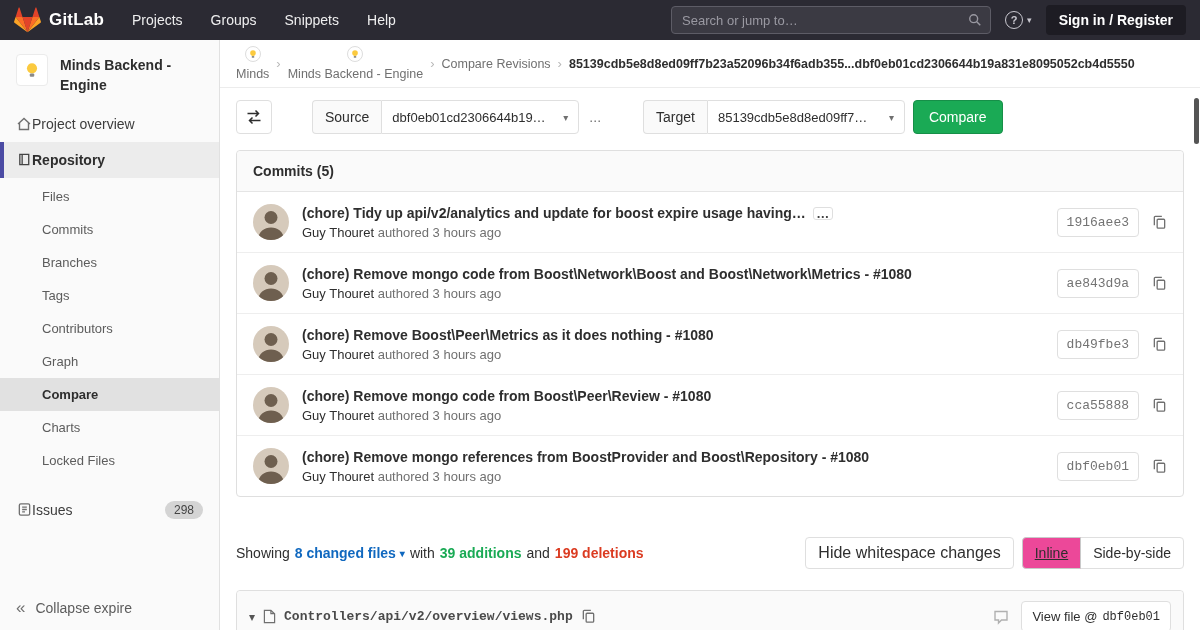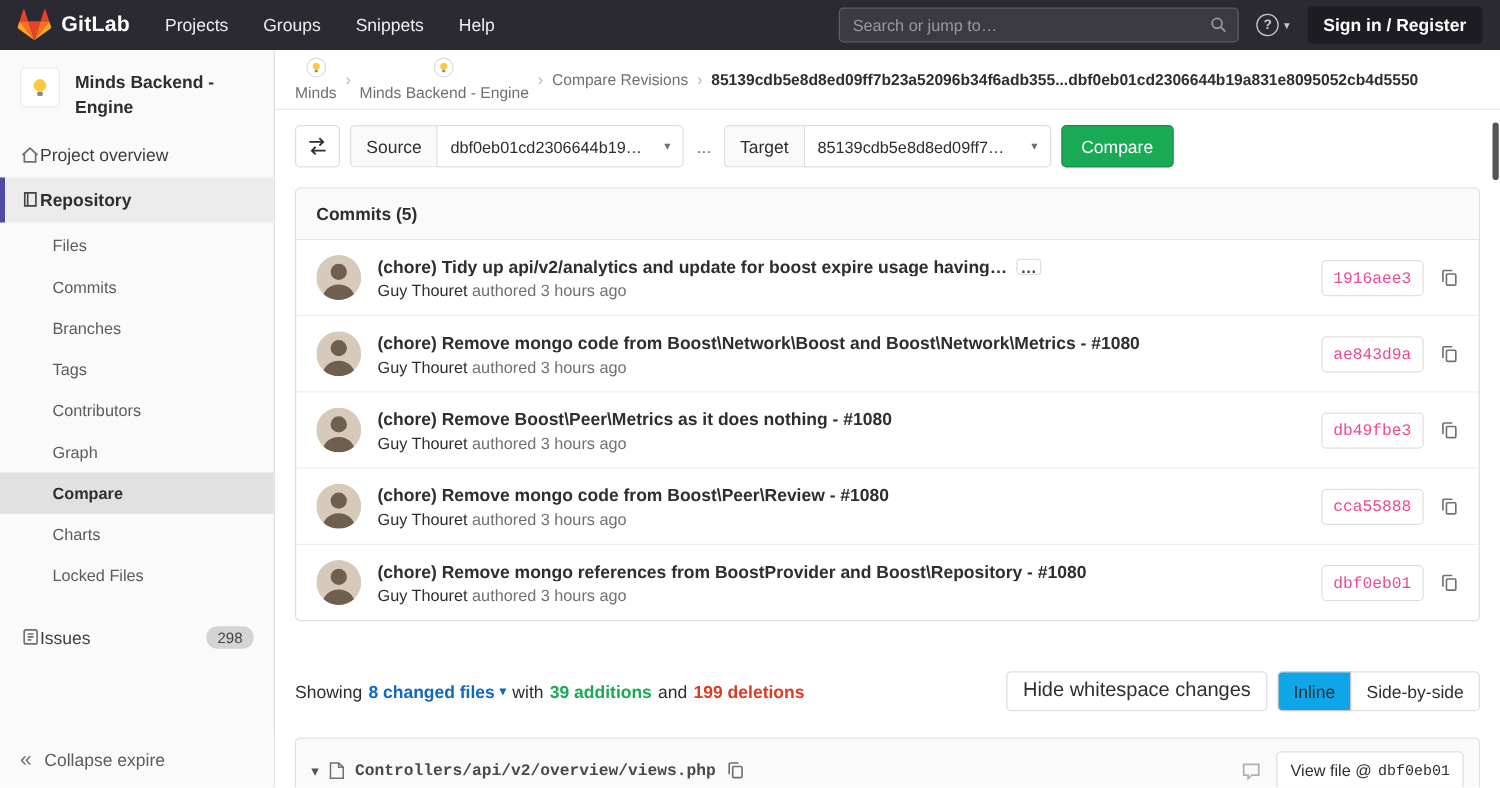--- a/index.html
+++ b/index.html
@@ -97,21 +97,21 @@
   
   .compare-form { display:flex; align-items:center; gap:8px; margin:12px 16px 0; }
   .swap-btn {
     width:36px; height:34px; border:1px solid #dfdfdf; background:#fff; border-radius:4px;
     display:flex; align-items:center; justify-content:center; cursor:pointer;
   }
   .input-group { display:flex; height:34px; }
   .ig-label {
     display:flex; align-items:center; padding:16px 12px; background:#fafafa;
     border:1px solid #dfdfdf; border-right:none; border-radius:4px 0 0 4px;
-    font-size:14px; color:#2e2e2e;
+    font-size:14px; color:#2e2e2e;margin-left:32px;
   }
   .ig-dropdown {
     display:flex; align-items:center; justify-content:space-between; gap:10px;
     width:198px; padding:0 10px; background:#fff; border:1px solid #dfdfdf;
     border-radius:0 4px 4px 0; font-size:13px; color:#2e2e2e; cursor:pointer;
   }
   .dd-caret { color:#707070; font-size:10px; }
   .form-dots { color:#707070; font-size:14px; padding:0 2px; }
   .compare-btn {
     height:34px; padding:0 15px; background:#1aaa55; border:1px solid #168f48;
@@ -141,21 +141,21 @@
     display:inline-flex; align-items:center; justify-content:center;
     border:1px solid #dfdfdf; border-radius:3px; background:#fff; color:#444;
     height:13px; min-width:20px; font-size:13px; font-weight:700; line-height:0;
     margin-left:7px; vertical-align:middle; cursor:pointer;
   }
   .commit-meta { font-size:13px; color:#707070; margin-top:4px; }
   .commit-author { color:#2e2e2e; cursor:pointer; }
   .commit-right { display:flex; align-items:center; gap:13px; }
   .sha-box {
     font-family:"Liberation Mono","DejaVu Sans Mono",monospace; font-size:13px;
-    color:#ec4899; background:#fff; border:1px solid #dfdfdf; border-radius:4px;
+    color:#737373; background:#fff; border:1px solid #dfdfdf; border-radius:4px;
     padding:6px 9px; cursor:pointer;margin-left:36px;
   }
   .copy-btn { display:flex; align-items:center; cursor:pointer; background:none; border:none; }
 
   
   .diff-stats {
     display:flex; align-items:center; gap:5px; margin:40px 16px 0;
     font-size:14px; color:#2e2e2e;
   }
   .changed-files { color:#1068bf; font-weight:700; cursor:pointer; display:flex; align-items:center; gap:4px; }
@@ -168,21 +168,21 @@
     border-radius:4px; font-size:16px; color:#2e2e2e; cursor:pointer;
     font-family:"Liberation Sans",sans-serif;
   }
   .btn-group { display:flex; }
   .btn-group .seg {
     height:32px; padding:0 12px; background:#fff; border:1px solid #dfdfdf;
     font-size:14px; color:#2e2e2e; cursor:pointer; font-family:"Liberation Sans",sans-serif;
   }
   .btn-group .seg:first-child { border-radius:4px 0 0 4px; }
   .btn-group .seg:last-child { border-radius:0 4px 4px 0; margin-left:-1px; }
-  .btn-group .seg.seg-active { background:#0ea5e9; border-color:#c9c9c9; position:relative; z-index:1; }
+  .btn-group .seg.seg-active { background:#ec4899; border-color:#c9c9c9; position:relative; z-index:1;text-decoration:underline; }
 
   
   .file-holder { margin:21px 16px 0; border:1px solid #dfdfdf; border-radius:4px 4px 0 0; }
   .file-header {
     display:flex; align-items:center; gap:8px; padding:10px 12px;
     background:#fafafa; border-bottom:1px solid #e5e5e5; border-radius:4px 4px 0 0;
   }
   .file-caret { color:#555; font-size:12px; cursor:pointer; }
   .file-name {
     font-family:"Liberation Mono","DejaVu Sans Mono",monospace;

